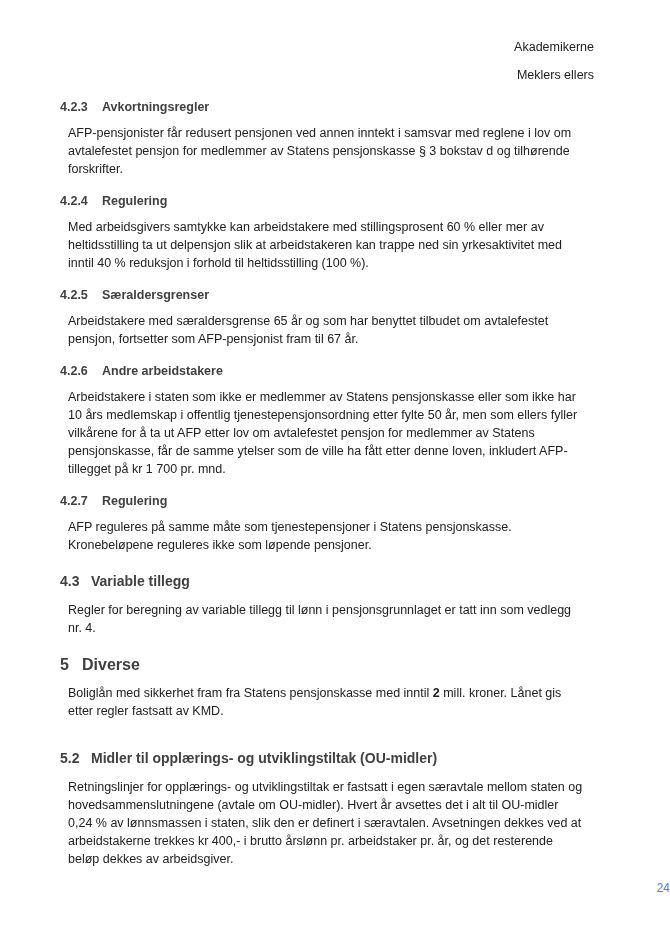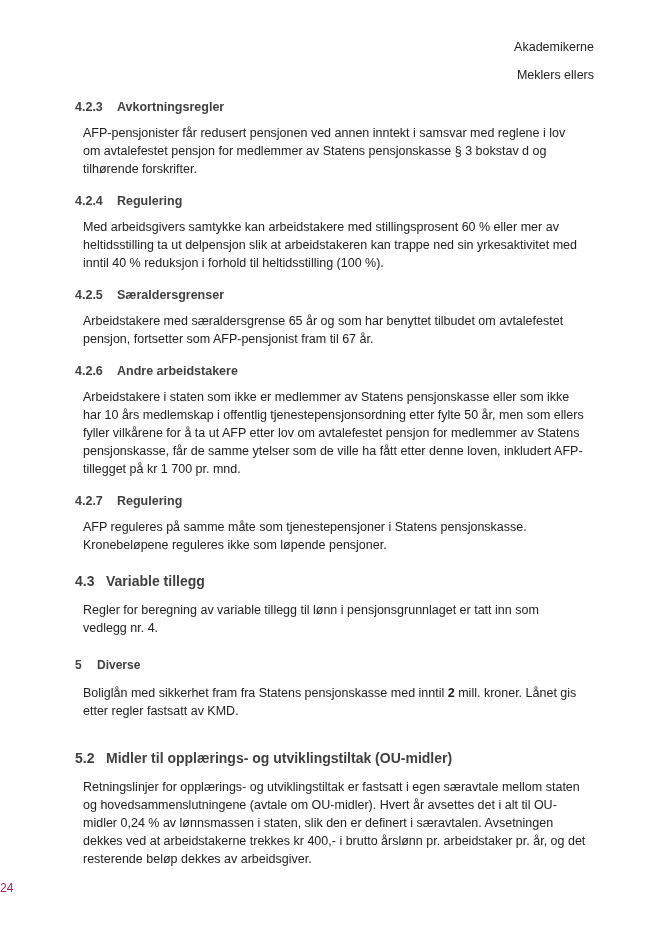--- a/index.html
+++ b/index.html
@@ -1,49 +1,49 @@
 <!DOCTYPE html>
 <html><head>
 <meta charset="utf-8">
 <style>
   html,body{margin:0;padding:0;background:#ffffff;}
   .page{
     position:relative;
     width:670px;height:947px;
     background:#ffffff;
     box-sizing:border-box;
-    padding:38px 76px 0 75px;
+    padding:38px 76px 0 60px;
     font-family:"Liberation Sans",sans-serif;
     font-size:12.5px;
     line-height:18px;
     color:#212121;
     overflow:hidden;
   }
   .doc-header{text-align:right;}
   .doc-header .hline{margin:0 0 10px 0;}
   p.para{margin:8px;}
   h1.sec-h1,h2.sec-h2,h3.sec-h3{
     color:#404040;
     font-weight:bold;
   }
   h3.sec-h3{font-size:12.5px;line-height:18px;margin:14px 0 7px 0;}
   h2.sec-h2{font-size:14px;line-height:20px;margin:17px 0 10px 0;}
-  h1.sec-h1{font-size:12px;line-height:22px;margin:17px 0 0 0;}
+  h1.sec-h1{font-size:16px;line-height:22px;margin:17px 0 0 0;}
   h2.tight{margin-top:28px;}
   .num{display:inline-block;}
   .n3{width:42px;}
   .n2{width:31px;}
   .n1{width:22px;}
   .bold{font-weight:bold;}
   .doc-footer{
     position:absolute;
     top:879px;left:0;right:0;
-    text-align:left;
+    text-align:right;
     font-size:12px;
-    color:#be185d;
+    color:#3b82f6;
   }
 </style>
 </head>
 <body>
 
 <div class="page">
 
   <div class="doc-header">
     <div class="hline">Akademikerne</div>
     <div class="hline">Meklers ellers</div>

